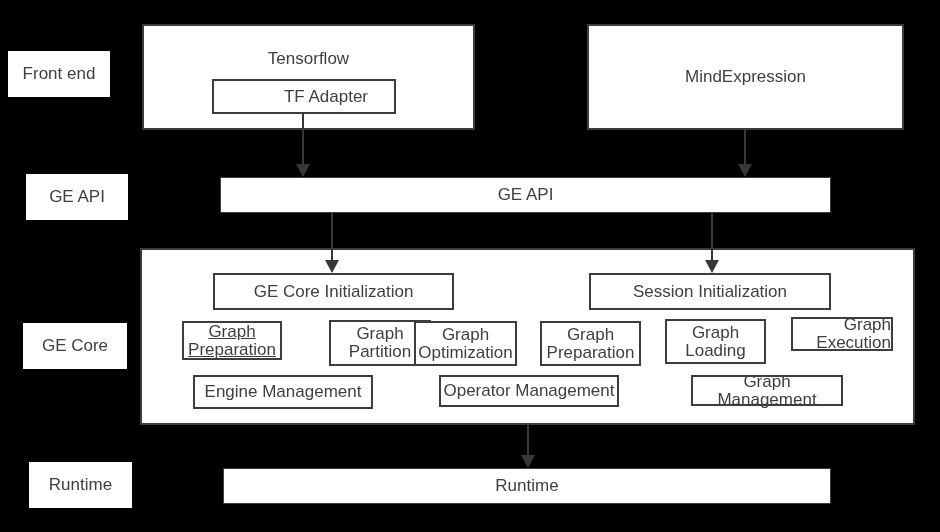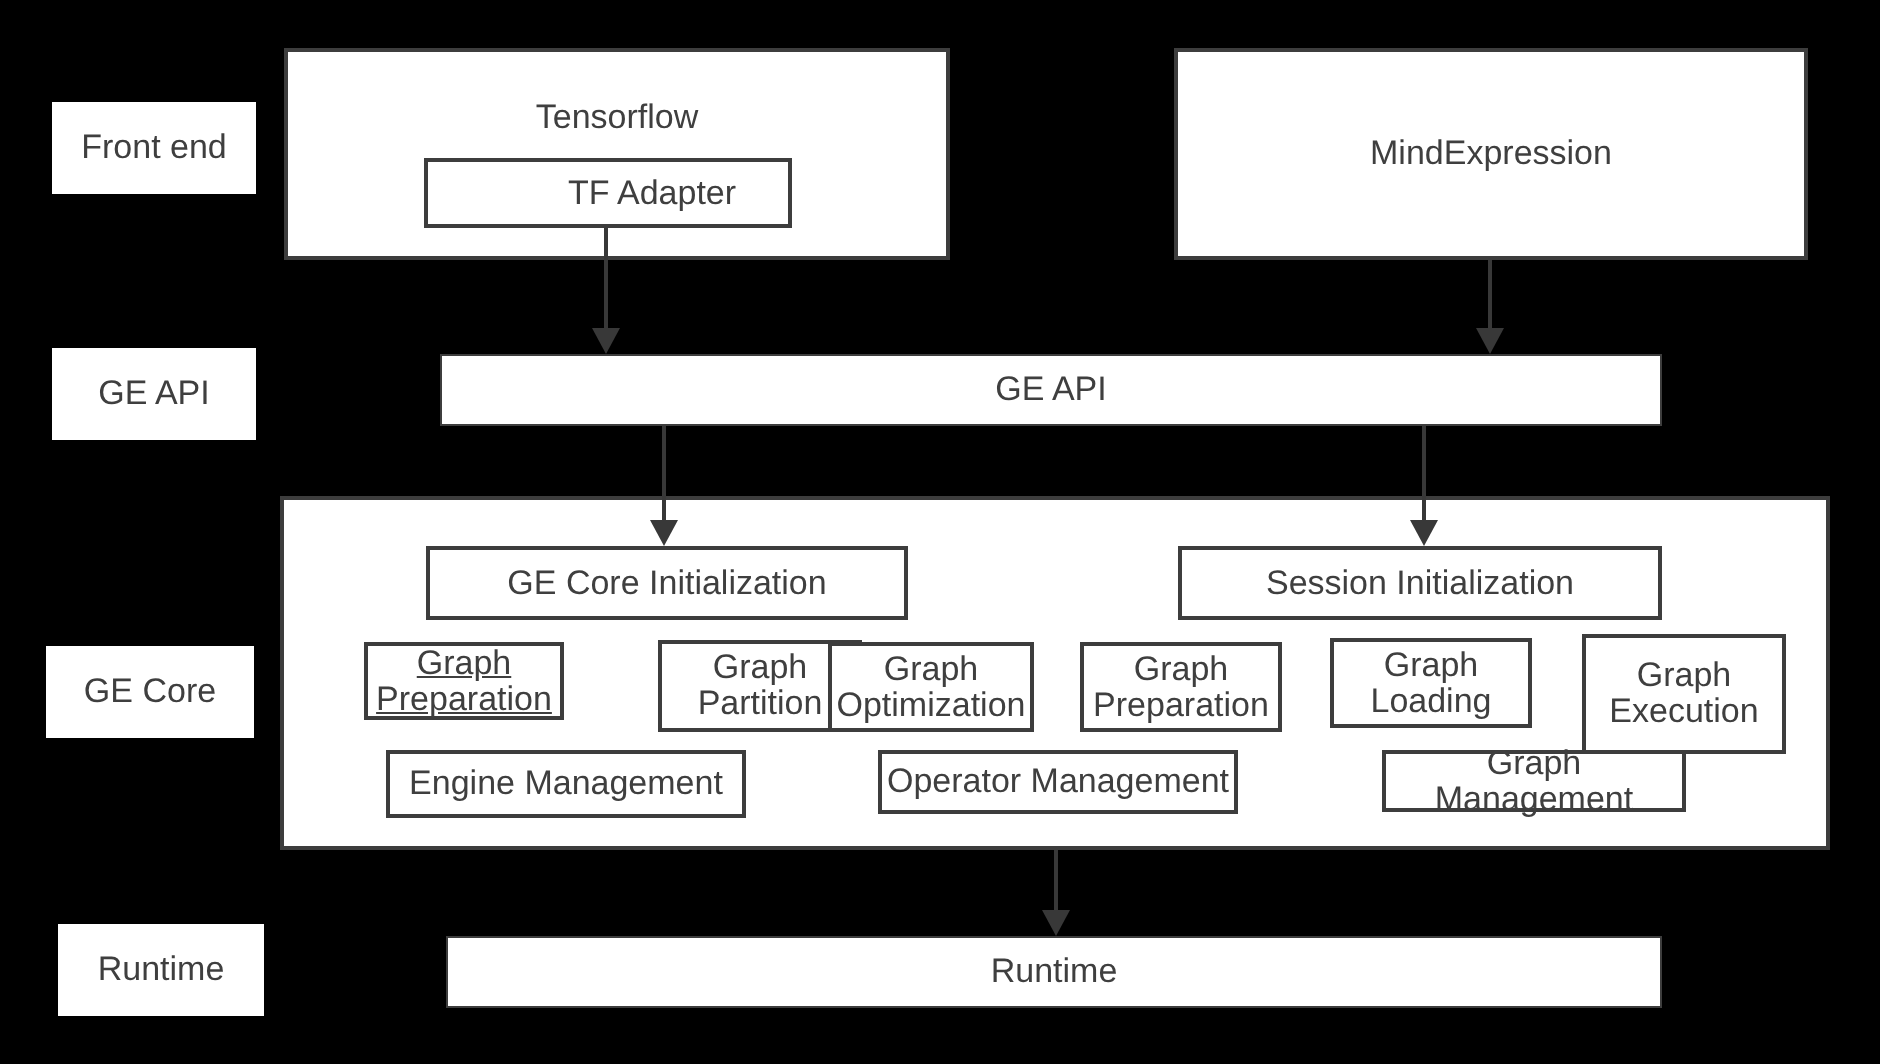--- a/index.html
+++ b/index.html
@@ -62,21 +62,21 @@
     border-left:7px solid transparent;
     border-right:7px solid transparent;
     border-top:13px solid var(--arrow);
   }
 </style>
 </head>
 <body>
 
 <div class="canvas">
 
-  <div class="box row-label" style="left:26px;top:51px;width:102px;height:46px;">Front end</div>
+  <div class="box row-label" style="left:8px;top:51px;width:102px;height:46px;">Front end</div>
   <div class="box row-label" style="left:26px;top:174px;width:102px;height:46px;">GE API</div>
   <div class="box row-label" style="left:23px;top:323px;width:104px;height:46px;text-align:right;">GE Core</div>
   <div class="box row-label" style="left:29px;top:462px;width:103px;height:46px;">Runtime</div>
 
   <div class="box outer tf-box" style="left:142px;top:24px;width:333px;height:106px;">
     <div class="tf-title">Tensorflow</div>
   </div>
   <div class="box inner" style="left:212px;top:79px;width:184px;height:35px;padding-left:44px;">TF Adapter</div>
 
   <div class="box outer" style="left:587px;top:24px;width:317px;height:106px;">MindExpression</div>
@@ -86,21 +86,21 @@
   <div class="box outer" style="left:140px;top:248px;width:775px;height:177px;"></div>
 
   <div class="box inner" style="left:213px;top:273px;width:241px;height:37px;">GE Core Initialization</div>
   <div class="box inner" style="left:589px;top:273px;width:242px;height:37px;text-align:right;">Session Initialization</div>
 
   <div class="box inner" style="left:182px;top:321px;width:100px;height:39px;text-decoration:underline;">Graph Preparation</div>
   <div class="box inner" style="left:286px;top:320px;width:102px;height:46px;margin-left:43px;">Graph Partition</div>
   <div class="box inner" style="left:414px;top:321px;width:103px;height:45px;">Graph Optimization</div>
   <div class="box inner" style="left:540px;top:321px;width:101px;height:45px;">Graph Preparation</div>
   <div class="box inner" style="left:665px;top:319px;width:101px;height:45px;">Graph Loading</div>
-  <div class="box inner" style="left:791px;top:317px;width:102px;height:60px;">Graph Execution</div>
+  <div class="box inner" style="left:791px;top:317px;width:102px;height:34px;text-align:right;">Graph Execution</div>
 
   <div class="box inner" style="left:193px;top:375px;width:180px;height:34px;">Engine Management</div>
   <div class="box inner" style="left:439px;top:375px;width:180px;height:32px;">Operator Management</div>
   <div class="box inner" style="left:691px;top:375px;width:152px;height:31px;">Graph Management</div>
 
   <div class="box bar" style="left:223px;top:468px;width:608px;height:36px;">Runtime</div>
 
   <div class="arrow" style="left:296px;top:114px;height:63px;">
     <div class="shaft"></div>
     <div class="head"></div>

